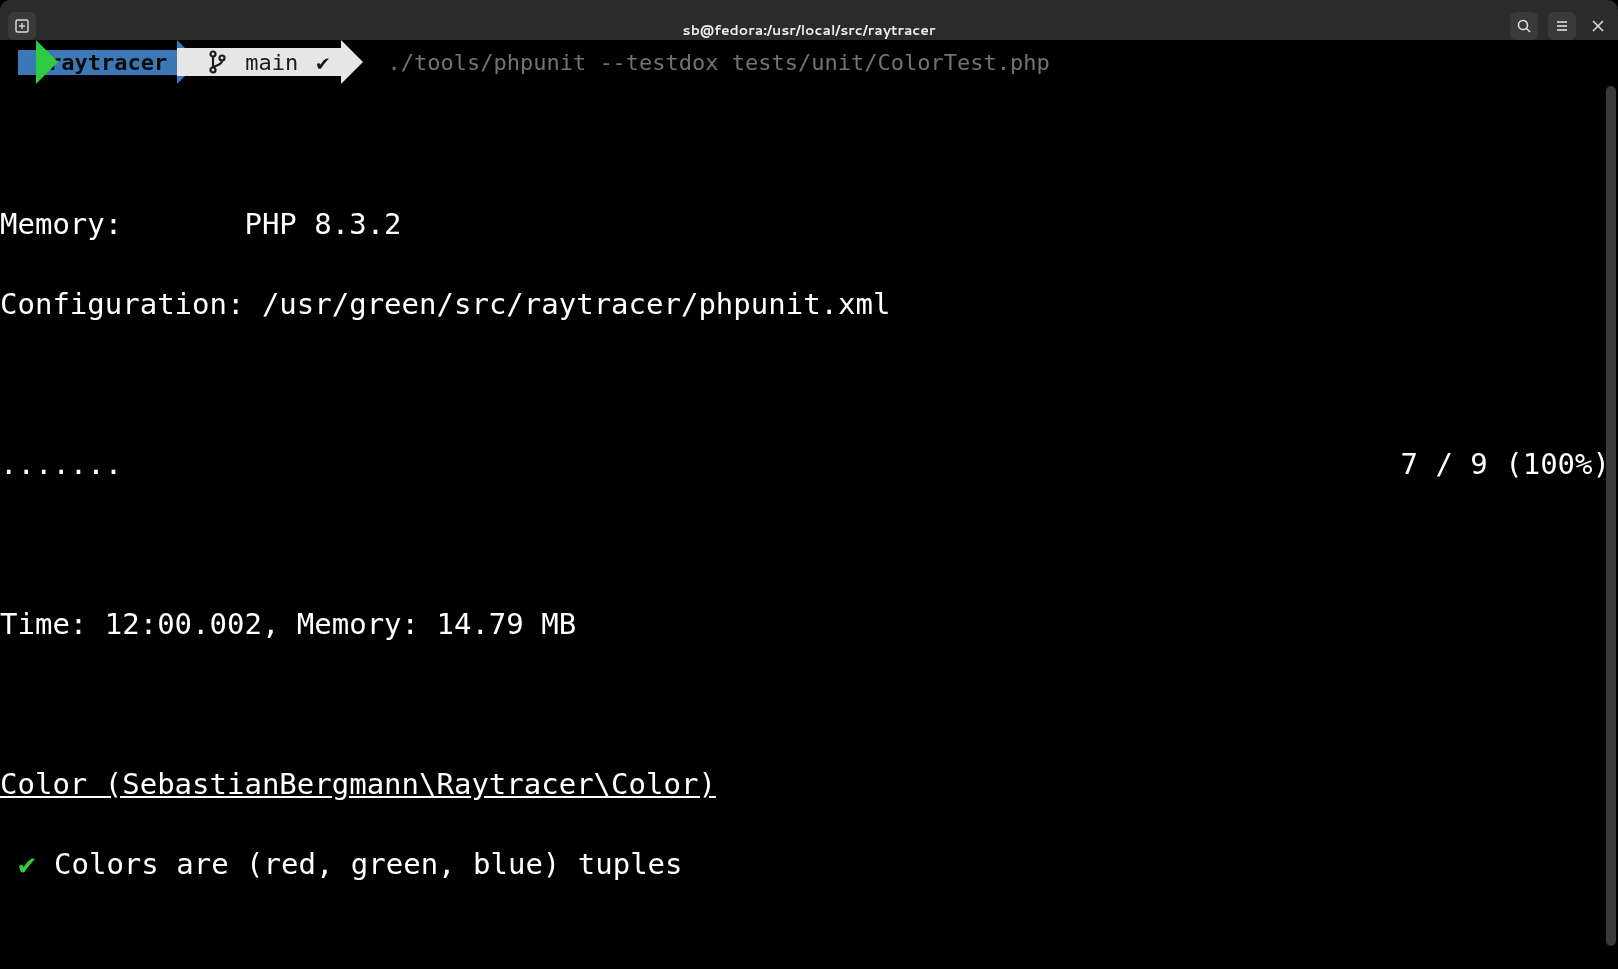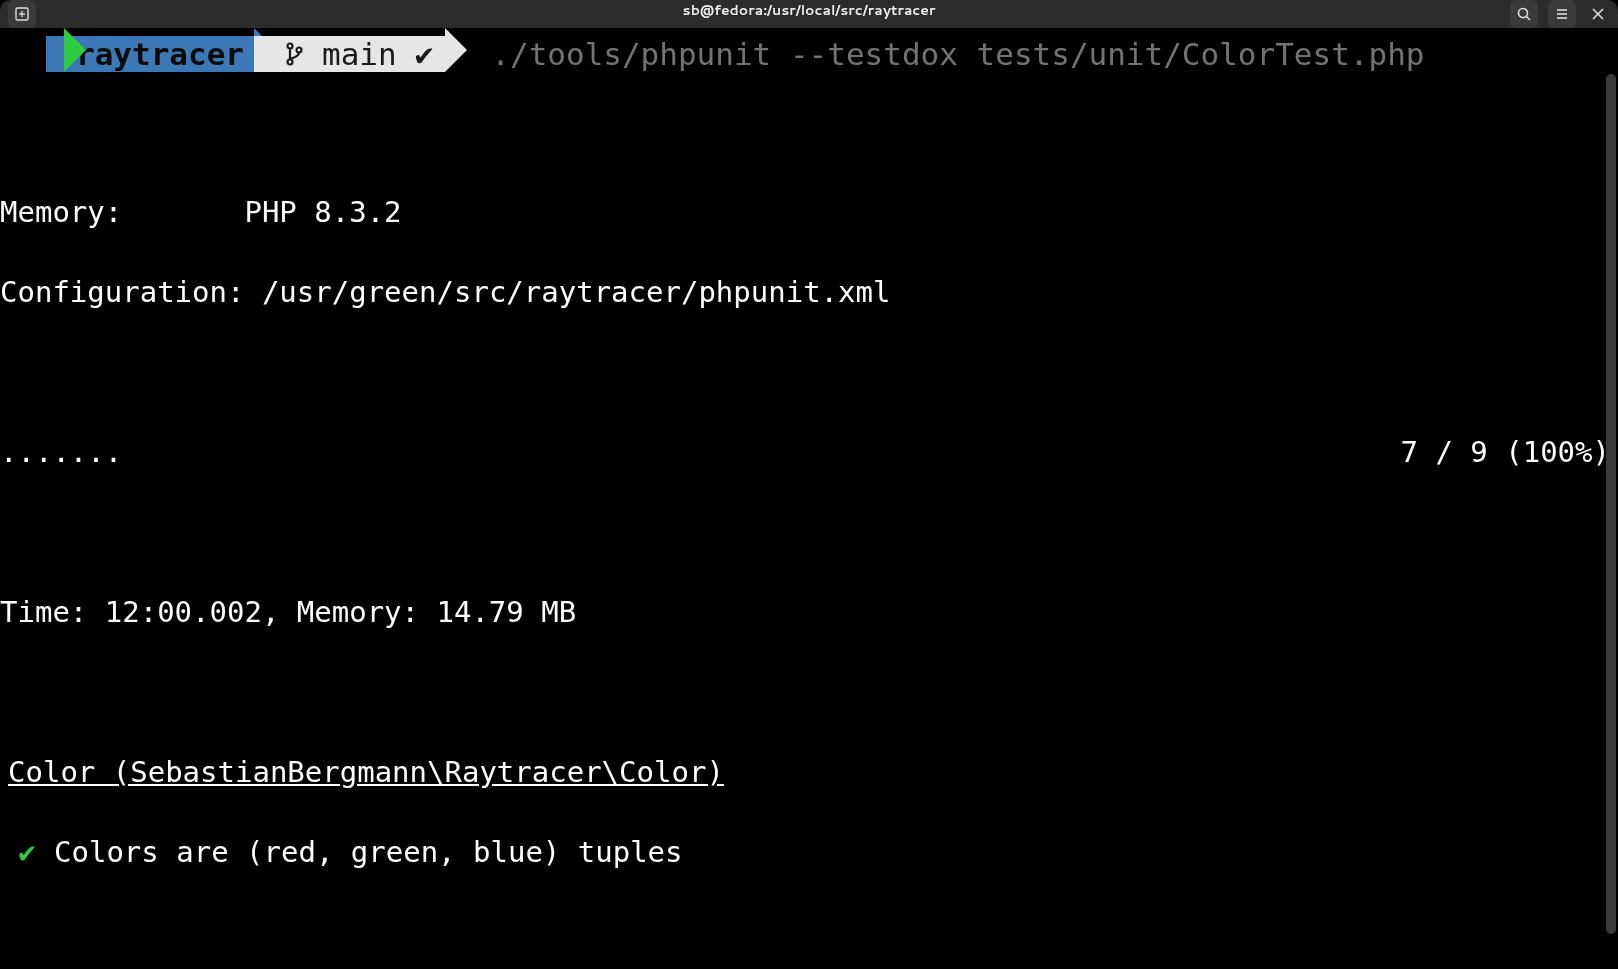--- a/index.html
+++ b/index.html
@@ -9,24 +9,24 @@
     }
     body {
       width: 1618px;
       height: 969px;
       background: #000;
       font-family: "DejaVu Sans Mono", "Liberation Mono", "Consolas", monospace;
       overflow: hidden;
       color: #fff;
     }
     .titlebar {
-      height: 28px;
+      height: 40px;
       background: #2b2b2b;
       display: flex;
-      align-items: flex-start;
+      align-items: flex-end;
       padding: 0 8px;
       border-top-left-radius: 10px;
       border-top-right-radius: 10px;
       position: relative;
     }
     .titlebar-left {
       display: flex;
       align-items: center;
     }
     .titlebar-btn {
@@ -69,25 +69,24 @@
     }
     .terminal-area {
       position: relative;
       width: 100%;
       height: calc(100% - 40px);
       background: #000;
       padding: 0;
     }
     .prompt-line {
       display: flex;
-      align-items: flex-end;
+      align-items: center;
       height: 44px;
-      font-size: 31px;
+      font-size: 22px;
       white-space: pre;
-      padding-left: 28px;
     }
     .seg {
       display: flex;
       align-items: center;
       position: relative;
       padding-left: 20px;
       padding-right: 12px;
     }
     .seg0 {
       background: #2ecc40;
@@ -140,21 +139,20 @@
     .term-line {
       display: block;
     }
     .progress-row {
       display: flex;
       justify-content: space-between;
       padding-right: 8px;
     }
     .underline {
       text-decoration: underline;
-      margin-left: 8px;
     }
     .check {
       color: #2ecc40;
       font-weight: 700;
     }
     .test-item {
       display: flex;
     }
     .test-check {
       width: 54px;

